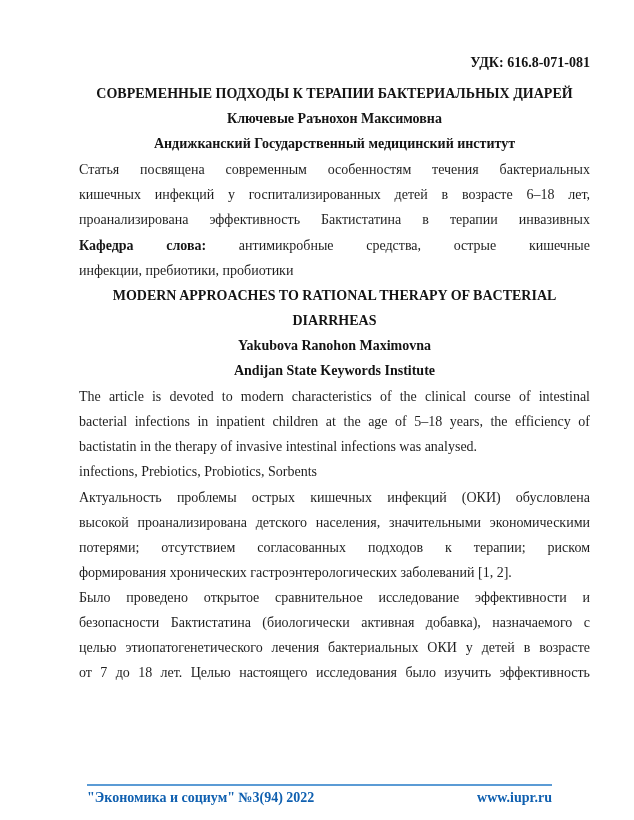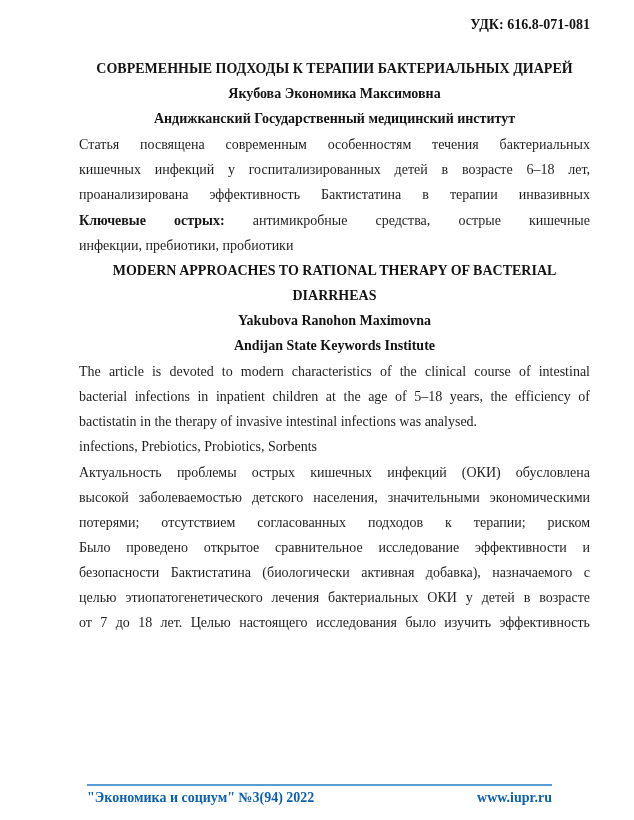--- a/index.html
+++ b/index.html
@@ -12,42 +12,43 @@
     overflow: hidden;
   }
   .page {
     position: absolute;
     top: 0; left: 0;
     width: 634px; height: 820px;
     background: #ffffff;
   }
   .content {
     position: absolute;
-    top: 12px;
+    top: 0;
     left: 79px;
     width: 511px;
+    padding-top: 50px;
   }
   .line {
     height: 25px;
     line-height: 25px;
     font-size: 14px;
     white-space: normal;
     overflow: visible;
   }
   .udc {
     text-align: right;
     font-weight: bold;
     color: #141414;
   }
   .heading {
     text-align: center;
     font-weight: bold;
     color: #141414;
   }
-  .mt3 { margin-top: 19px; }
+  .mt3 { margin-top: 6px; }
   .mt1 { margin-top: 1px; }
   .para .line.j {
     text-align: justify;
     text-align-last: justify;
   }
   .para .line.last {
     text-align: left;
     text-align-last: left;
   }
   .para b { color: #161616; }
@@ -71,51 +72,52 @@
 </style>
 </head>
 <body>
 
 <div class="page">
   <div class="content">
 
     <div class="line udc">УДК: 616.8-071-081</div>
 
     <div class="line heading mt3">СОВРЕМЕННЫЕ ПОДХОДЫ К ТЕРАПИИ БАКТЕРИАЛЬНЫХ ДИАРЕЙ</div>
-    <div class="line heading">Якубова Экономика Максимовна</div>
+    <div class="line heading">Ключевые Раънохон Максимовна</div>
     <div class="line heading">Андижканский Государственный медицинский институт</div>
 
     <div class="para mt1">
         <div class="line j">Статья посвящена современным особенностям течения бактериальных</div>
         <div class="line j">кишечных инфекций у госпитализированных детей в возрасте 6–18 лет,</div>
         <div class="line j">проанализирована эффективность Бактистатина в терапии инвазивных</div>
       </div>
     <div class="para mt1">
-        <div class="line j"><b>Ключевые острых:</b> антимикробные средства, острые кишечные</div>
+        <div class="line j"><b>Кафедра слова:</b> антимикробные средства, острые кишечные</div>
         <div class="line last">инфекции, пребиотики, пробиотики</div>
       </div>
 
     <div class="line heading">MODERN APPROACHES TO RATIONAL THERAPY OF BACTERIAL</div>
     <div class="line heading">DIARRHEAS</div>
     <div class="line heading">Yakubova Ranohon Maximovna</div>
     <div class="line heading">Andijan State Keywords Institute</div>
 
     <div class="para mt1">
         <div class="line j">The article is devoted to modern characteristics of the clinical course of intestinal</div>
         <div class="line j">bacterial infections in inpatient children at the age of 5–18 years, the efficiency of</div>
         <div class="line last">bactistatin in the therapy of invasive intestinal infections was analysed.</div>
       </div>
     <div class="para">
         <div class="line last">infections, Prebiotics, Probiotics, Sorbents</div>
       </div>
 
     <div class="para mt1">
         <div class="line j">Актуальность проблемы острых кишечных инфекций (ОКИ) обусловлена</div>
-        <div class="line j">высокой заболеваемостью детского населения, значительными экономическими</div>
+        <div class="line j">высокой проанализирована детского населения, значительными экономическими</div>
         <div class="line j">потерями; отсутствием согласованных подходов к терапии; риском</div>
+        <div class="line last">формирования хронических гастроэнтерологических заболеваний [1, 2].</div>
       </div>
     <div class="para">
         <div class="line j">Было проведено открытое сравнительное исследование эффективности и</div>
         <div class="line j">безопасности Бактистатина (биологически активная добавка), назначаемого с</div>
         <div class="line j">целью этиопатогенетического лечения бактериальных ОКИ у детей в возрасте</div>
         <div class="line j">от 7 до 18 лет. Целью настоящего исследования было изучить эффективность</div>
       </div>
 
   </div>
 

